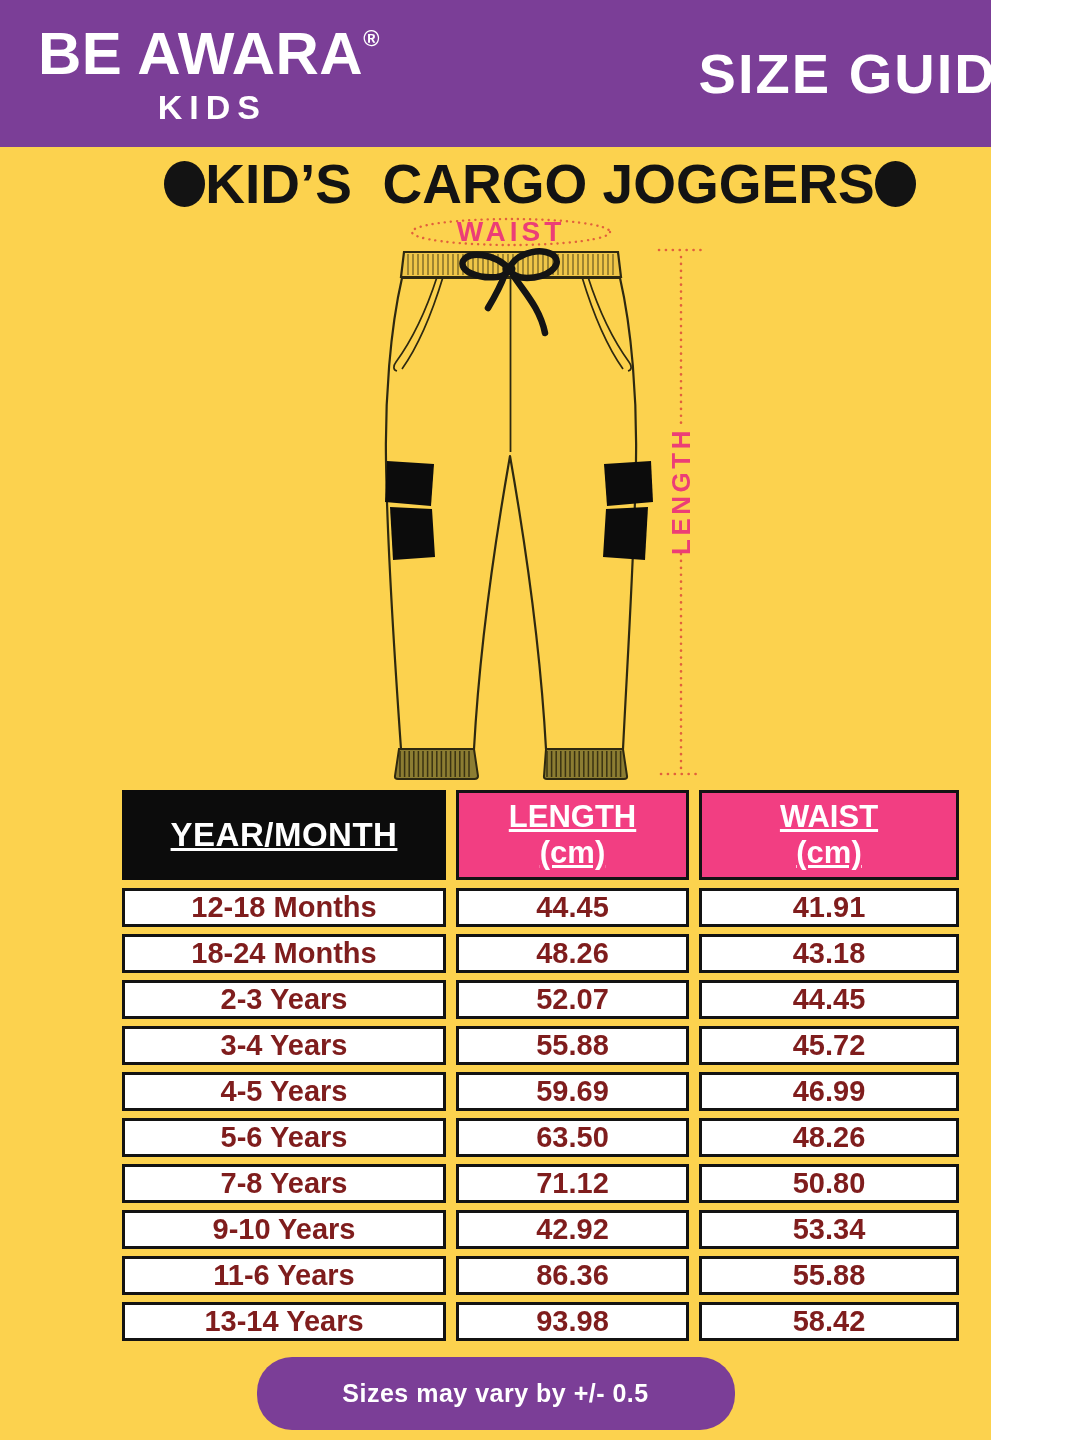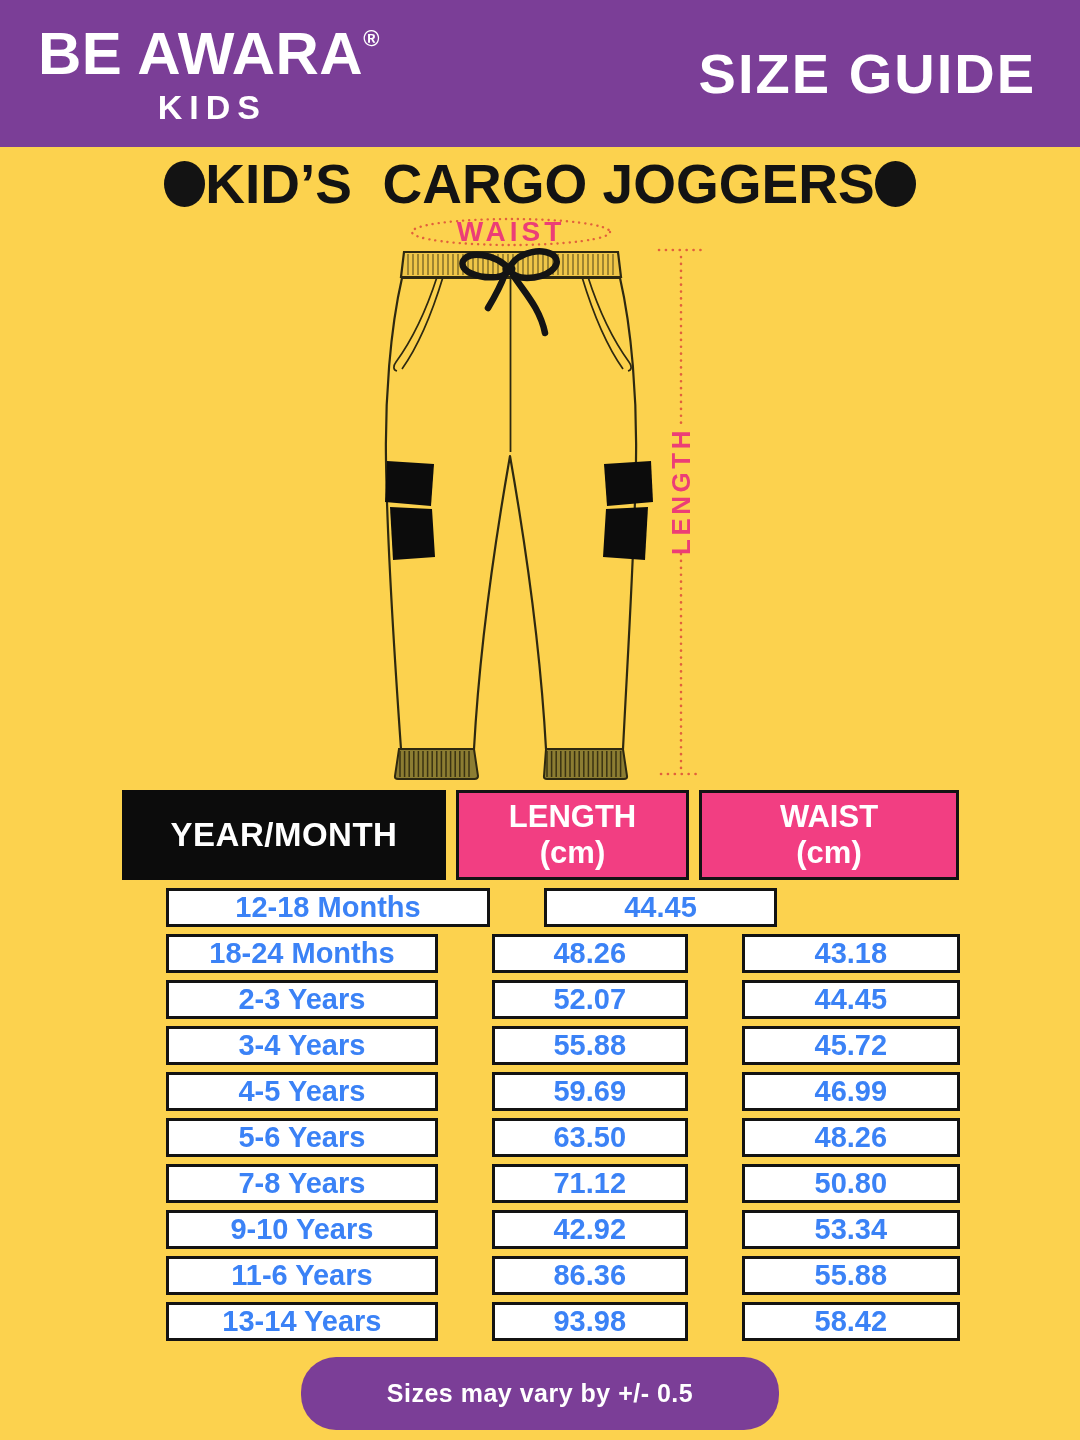--- a/index.html
+++ b/index.html
@@ -1,17 +1,17 @@
 <!DOCTYPE html>
 <html><head>
 <meta charset="utf-8">
 <style>
   html,body{margin:0;padding:0;}
   .page{
-    position:relative; width:1080px; height:1440px; overflow:hidden;
+    position:relative; width:991px; height:1440px; overflow:hidden;
     background:#FCD24E;
     font-family:"Liberation Sans", sans-serif;
   }
   
   .topbar{
     position:absolute; left:0; top:0; width:1080px; height:147px;
     background:#7B3E97; display:flex; justify-content:space-between; align-items:center;
     box-sizing:border-box; padding:0 44px 0 38px;
   }
   .brand{display:flex; flex-direction:column; align-items:center; width:fit-content;}
@@ -29,30 +29,30 @@
     margin:0; font-size:55px; font-weight:900; color:#131313;
     letter-spacing:0px; white-space:pre; line-height:1;
   }
   
   .jogger-svg{position:absolute; left:340px; top:210px; width:400px; height:580px;}
   
   .size-table{position:absolute; left:122px; top:790px; width:838px;}
   .thead{display:flex; gap:10px; height:90px; margin-bottom:8px;}
   .hcell{
     box-sizing:border-box; display:flex; flex-direction:column; justify-content:center; align-items:center;
-    text-align:center; line-height:1.15; font-weight:800;
+    text-align:center; line-height:1.15; font-weight:800;text-decoration:underline;
   }
   .hcell.dark{background:#0C0C0C; border:3px solid #0C0C0C; color:#fff; font-size:33px; letter-spacing:0.5px;}
   .hcell.pink{background:#F23E82; border:3px solid #131313; color:#fff; font-size:31px;}
   .c1{width:324px;} .c2{width:233px;} .c3{width:260px;}
   .trow{display:flex; gap:10px; margin-bottom:7px;}
   .tcell{
     box-sizing:border-box; height:39px; background:#fff; border:3px solid #131313;
     display:flex; justify-content:center; align-items:center;
-    font-size:29px; font-weight:700; color:#3b82f6; letter-spacing:0px;margin-left:44px;
+    font-size:29px; font-weight:700; color:#7f1d1d; letter-spacing:0px;
   }
   
   .note-pill{
     position:absolute; top:1357px; left:50%; transform:translateX(-50%);
     width:478px; height:73px; background:#7B3E97; border-radius:35px;
     display:flex; justify-content:center; align-items:center;
     color:#fff; font-size:25px; font-weight:700; letter-spacing:0.5px; white-space:nowrap;
   }
 </style>
 </head>
@@ -213,20 +213,21 @@
       </div>
       <div class="hcell pink c3">
         <span>WAIST</span>
         <span>(cm)</span>
       </div>
     </div>
 
     <div class="trow">
       <div class="tcell c1">12-18 Months</div>
       <div class="tcell c2">44.45</div>
+      <div class="tcell c3">41.91</div>
     </div>
     <div class="trow">
       <div class="tcell c1">18-24 Months</div>
       <div class="tcell c2">48.26</div>
       <div class="tcell c3">43.18</div>
     </div>
     <div class="trow">
       <div class="tcell c1">2-3 Years</div>
       <div class="tcell c2">52.07</div>
       <div class="tcell c3">44.45</div>

